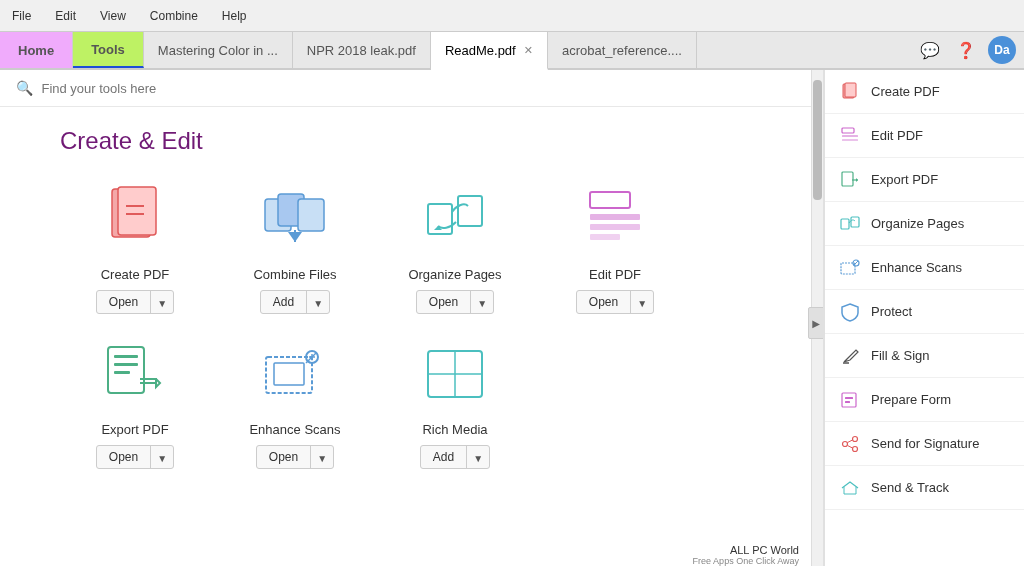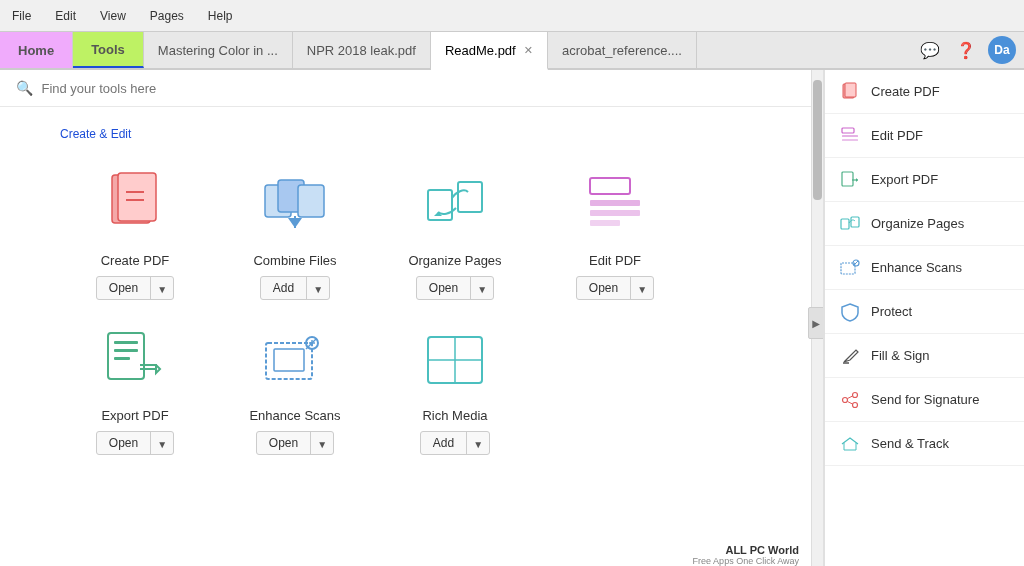--- a/index.html
+++ b/index.html
@@ -48,21 +48,21 @@
       display: flex; align-items: center; padding: 10px 16px;
       border-bottom: 1px solid #e8e8e8; background: #fff;
     }
     .search-icon { color: #888; margin-right: 8px; font-size: 14px; }
     .search-input {
       border: none; outline: none; font-size: 13px; color: #0c4a6e; width: 100%;
       background: transparent;
     }
 
     .tools-section { padding: 20px 30px 20px 60px; }
-    .section-title { font-size: 12px; font-weight: 300; color: #1d4ed8; margin-bottom: 24px; }
+    .section-title { font-size: 24px; font-weight: 300; color: #701a75; margin-bottom: 24px; }
 
     .tools-grid { display: grid; grid-template-columns: repeat(4, 150px); gap: 20px 10px; }
     .tool-item { display: flex; flex-direction: column; align-items: center; gap: 8px; }
     .tool-icon-wrap {
       width: 90px; height: 80px; display: flex; align-items: center; justify-content: center;
     }
     .tool-label { font-size: 13px; color: #333; text-align: center; }
     .tool-btn-wrap { display: flex; }
     .tool-btn {
       display: flex; align-items: flex-end; border: 1px solid #ccc; border-radius: 3px;
@@ -99,31 +99,31 @@
     .right-icon { width: 22px; height: 22px; display: flex; align-items: center; justify-content: center; flex-shrink: 0; }
 
     
     svg { overflow: visible; }
 
     
     .watermark {
       position: absolute; bottom: 8px; right: 20px; text-align: right;
       background: rgba(255,255,255,0.85); padding: 2px 4px; border-radius: 2px;
     }
-    .watermark-title { font-size: 11px; font-weight: bold; color: #333; }
+    .watermark-title { font-size: 11px; font-weight: normal; color: #333; }
     .watermark-sub { font-size: 9px; color: #888; }
   </style>
 </head>
 <body>
 
 <div class="menu-bar">
   <span class="menu-item">File</span>
   <span class="menu-item">Edit</span>
   <span class="menu-item">View</span>
-  <span class="menu-item">Pages</span>
+  <span class="menu-item">Combine</span>
   <span class="menu-item">Help</span>
 </div>
 
 <div class="tab-bar">
   <div class="tab tab-home">
     <span>Home</span>
   </div>
   <div class="tab tab-tools">
     <span>Tools</span>
   </div>
@@ -375,20 +375,30 @@
     <div class="right-item">
       <div class="right-icon">
         <svg width="20" height="20" viewBox="0 0 20 20">
             <path d="M4 16 L8 12 L16 4 L18 6 L10 14 Z" fill="none" stroke="#555" stroke-width="1.2"></path>
             <line x1="3" y1="17" x2="9" y2="17" stroke="#555" stroke-width="1.5"></line>
           </svg>
       </div>
       <span class="right-item-label">Fill &amp; Sign</span>
     </div>
 
+    <div class="right-item">
+      <div class="right-icon">
+        <svg width="20" height="20" viewBox="0 0 20 20">
+            <rect x="2" y="3" width="14" height="14" rx="1" fill="none" stroke="#cc66cc" stroke-width="1.2"></rect>
+            <rect x="5" y="7" width="8" height="2" rx="0.5" fill="#cc66cc"></rect>
+            <rect x="5" y="11" width="5" height="2" rx="0.5" fill="#cc66cc"></rect>
+          </svg>
+      </div>
+      <span class="right-item-label">Prepare Form</span>
+    </div>
 
     <div class="right-item">
       <div class="right-icon">
         <svg width="20" height="20" viewBox="0 0 20 20">
             <circle cx="5" cy="10" r="2.5" fill="none" stroke="#e05a5a" stroke-width="1.2"></circle>
             <circle cx="15" cy="5" r="2.5" fill="none" stroke="#e05a5a" stroke-width="1.2"></circle>
             <circle cx="15" cy="15" r="2.5" fill="none" stroke="#e05a5a" stroke-width="1.2"></circle>
             <line x1="7.5" y1="8.5" x2="12.5" y2="6" stroke="#e05a5a" stroke-width="1"></line>
             <line x1="7.5" y1="11.5" x2="12.5" y2="14" stroke="#e05a5a" stroke-width="1"></line>
           </svg>

